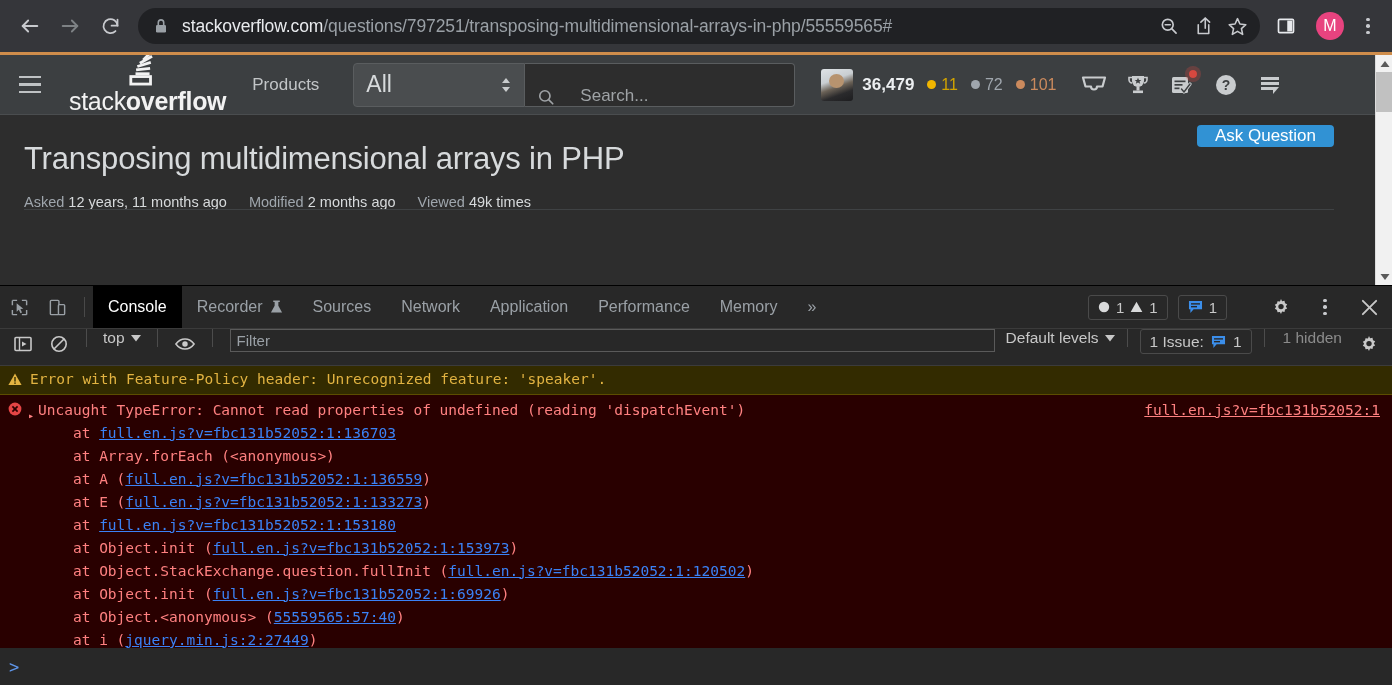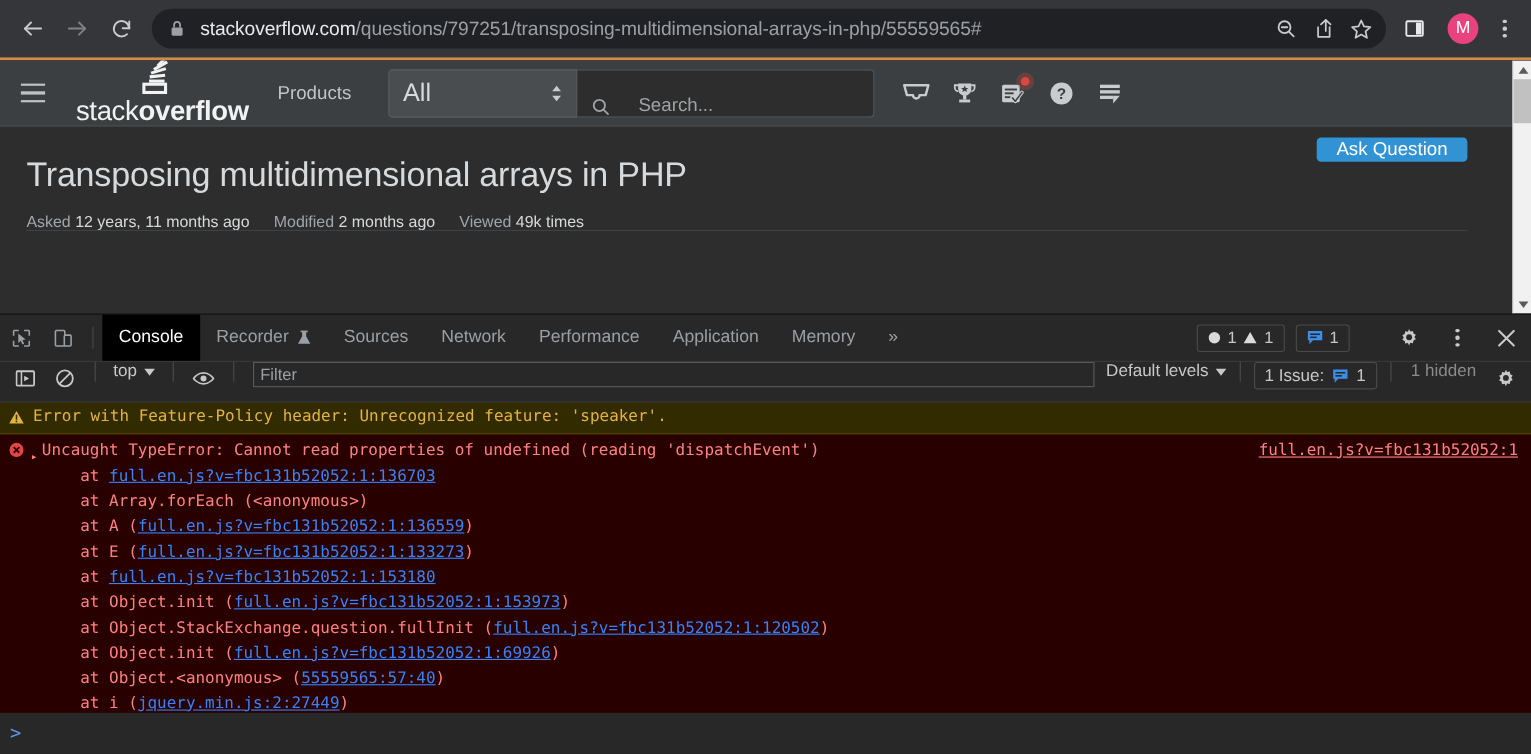--- a/index.html
+++ b/index.html
@@ -355,20 +355,36 @@
         </svg>
     </div>
     <div class="so-search">
       <svg width="18" height="18" viewBox="0 0 24 24" fill="none" stroke="#9fa3a6" stroke-width="2.2">
           <circle cx="10.5" cy="10.5" r="6.8"></circle>
           <line x1="15.8" y1="15.8" x2="21" y2="21" stroke-linecap="round"></line>
         </svg>
       <span title="Search...">Search...</span>
     </div>
 
+    <div class="so-user">
+      <div class="so-avatar"></div>
+      <div class="rep">36,479</div>
+      <div class="badge-group">
+        <span class="badge-dot" style="background:#f1b600"></span>
+        <span class="badge-num" style="color:#d1a300">11</span>
+      </div>
+      <div class="badge-group">
+        <span class="badge-dot" style="background:#9fa6ad"></span>
+        <span class="badge-num" style="color:#9fa6ad">72</span>
+      </div>
+      <div class="badge-group">
+        <span class="badge-dot" style="background:#cb8a5d"></span>
+        <span class="badge-num" style="color:#cb8a5d">101</span>
+      </div>
+    </div>
 
     <div class="so-icons">
       <div class="so-icon">
         <svg width="26" height="22" viewBox="0 0 26 22">
             <path d="M2 3.5h22l-2.5 9H16a3 3 0 0 1-6 0H4.5z" fill="none" stroke="#c9ccce" stroke-width="2.2" stroke-linejoin="round"></path>
           </svg>
       </div>
       <div class="so-icon">
         <svg width="24" height="24" viewBox="0 0 24 24">
             <path d="M6 3h12v5a6 6 0 0 1-12 0z" fill="#c9ccce"></path>
@@ -459,24 +475,24 @@
           <rect x="3.5" y="0.5" width="7" height="1.6" fill="#9aa0a6"></rect>
         </svg>
     </div>
     <div class="dt-tab">
         <span>Sources</span>
       </div>
     <div class="dt-tab">
         <span>Network</span>
       </div>
     <div class="dt-tab">
+        <span>Application</span>
+      </div>
+    <div class="dt-tab">
         <span>Performance</span>
-      </div>
-    <div class="dt-tab">
-        <span>Application</span>
       </div>
     <div class="dt-tab">
         <span>Memory</span>
       </div>
     <div class="dt-tab">
         <span>»</span>
       </div>
 
     <div class="dt-spacer"></div>
     <div class="dt-badges">

